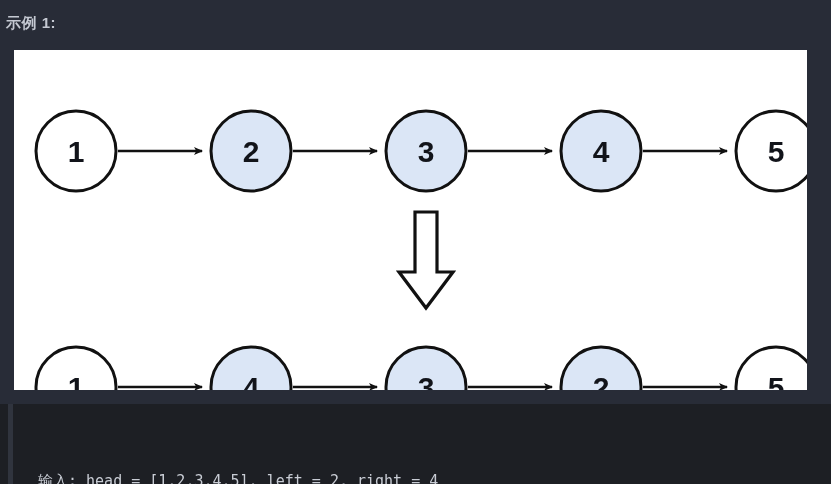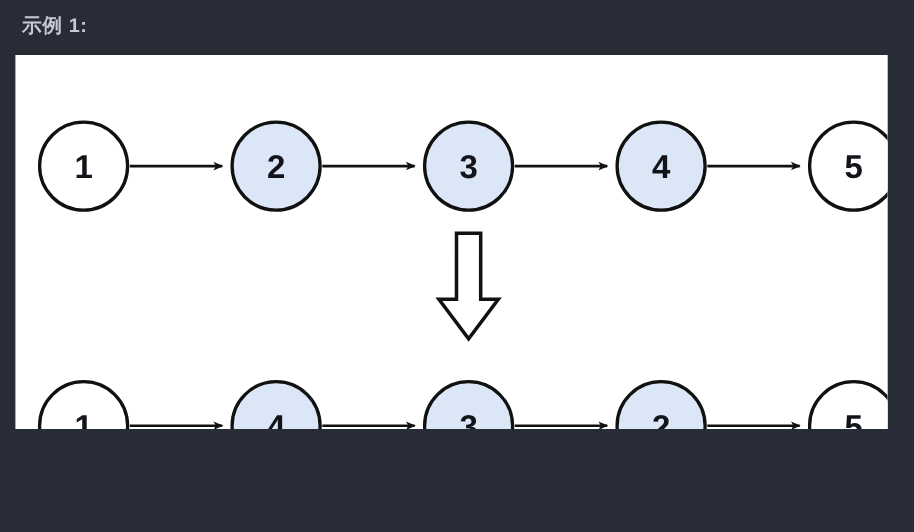--- a/index.html
+++ b/index.html
@@ -14,23 +14,23 @@
     font-family: "Liberation Sans", sans-serif;
     position: relative;
   }
   #page {
     position: absolute;
     inset: 0;
     background: #282c37;
   }
   .example-heading {
     position: absolute;
-    left: 20px;
+    left: 6px;
     top: 10px;
-    font-size: 18px;
+    font-size: 15px;
     font-weight: bold;
     color: #c5c9d2;
     letter-spacing: 0.5px;
     line-height: 26px;
   }
   .figure-panel {
     position: absolute;
     left: 14px;
     top: 50px;
     width: 793px;
@@ -122,14 +122,21 @@
             <circle cx="587" cy="337" r="40" fill="#dbe6f6" stroke="#111111" stroke-width="3"></circle>
             <text x="587" y="348" text-anchor="middle" class="node-text">2</text>
             <circle cx="762" cy="337" r="40" fill="#ffffff" stroke="#111111" stroke-width="3"></circle>
             <text x="762" y="348" text-anchor="middle" class="node-text">5</text>
           </g>
           <path d="M401,162 L423,162 L423,222 L439,222 L412,258 L385,222 L401,222 Z" fill="#ffffff" stroke="#111111" stroke-width="3.2" stroke-linejoin="miter"></path>
         </g>
     </svg>
   </div>
 
+  <div class="code-block">
+    <div class="code-accent"></div>
+    <div class="code-lines">
+      <div class="code-line">输入: head = [1,2,3,4,5], left = 2, right = 4</div>
+      
+    </div>
+  </div>
 
 </div>
 
 </body></html>

